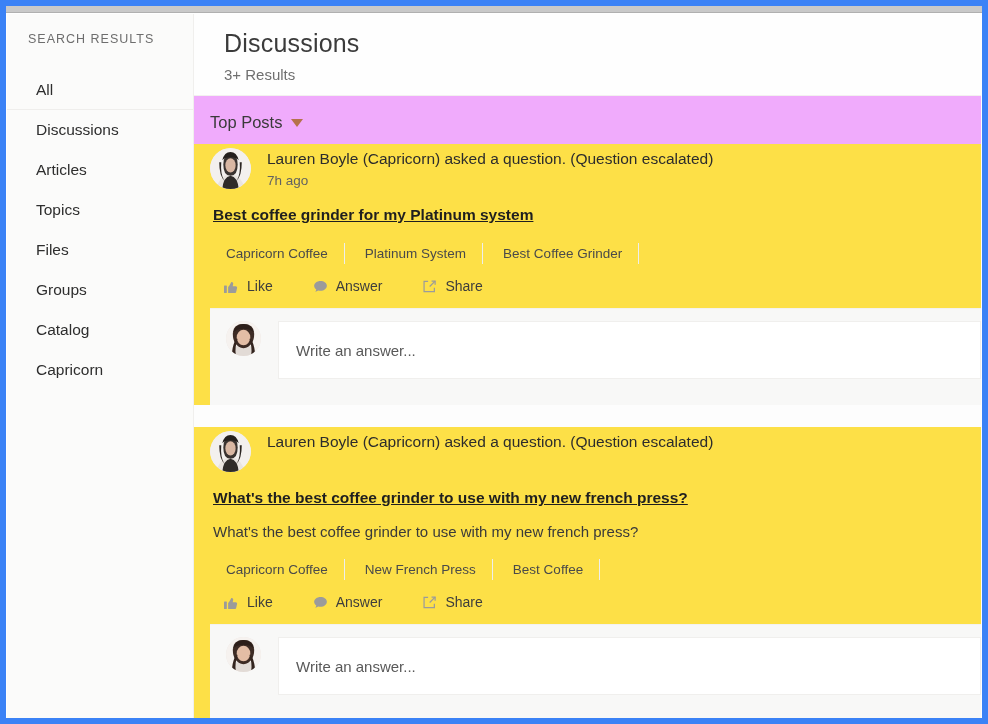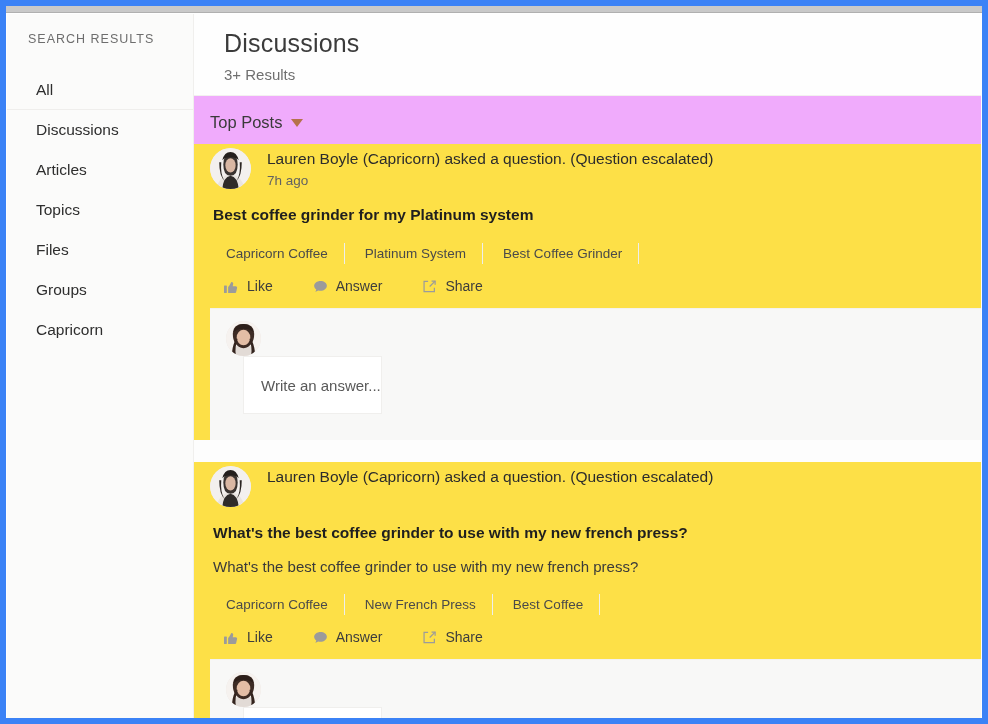--- a/index.html
+++ b/index.html
@@ -179,20 +179,21 @@
     color: #626262;
     margin-top: 3px;
   }
 
   .post-title {
     font-size: 15.5px;
     font-weight: bold;
     color: #1f1f1f;
     margin-top: 17px;
     padding-left: 3px;
+    text-decoration: underline;
   }
 
   .post-body {
     font-size: 15px;
     color: #3a3a3a;
     margin-top: 16px;
     padding-left: 3px;
   }
 
   .tag-row {
@@ -235,21 +236,20 @@
   }
   .action .ico svg { display: block; }
 
   
   .answer-strip {
     background: #f8f8f7;
     padding: 12px 0 26px 16px;
     display: flex;
     align-items: flex-start;
     border-top: 1px solid #f3f2f0;
-    flex-direction: column;
   }
   .answer-box {
     flex: 1 1 auto;
     margin-left: 17px;
     background: #ffffff;
     border: 1px solid #f0efed;
     height: 58px;
     display: flex;
     align-items: center;
     padding-left: 17px;
@@ -289,20 +289,23 @@
           <span>Articles</span>
         </div>
         <div class="nav-item">
           <span>Topics</span>
         </div>
         <div class="nav-item">
           <span>Files</span>
         </div>
         <div class="nav-item">
           <span>Groups</span>
+        </div>
+        <div class="nav-item">
+          <span>Catalog</span>
         </div>
         <div class="nav-item">
           <span>Capricorn</span>
         </div>
       </nav>
     </aside>
 
     <main id="main">
 
       <div id="main-header">

